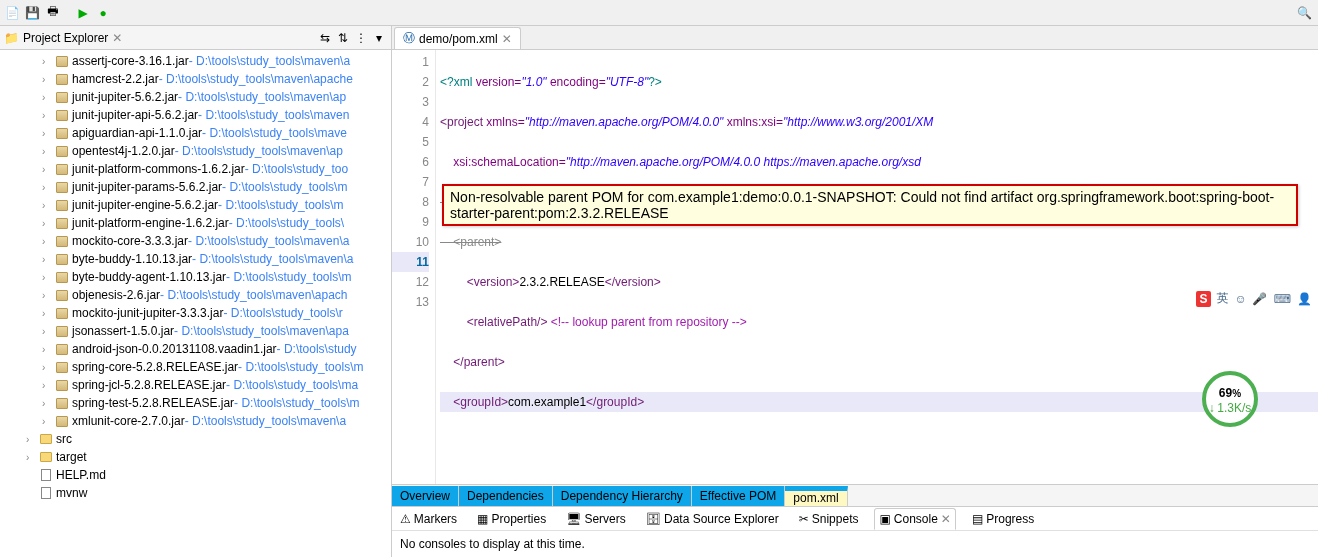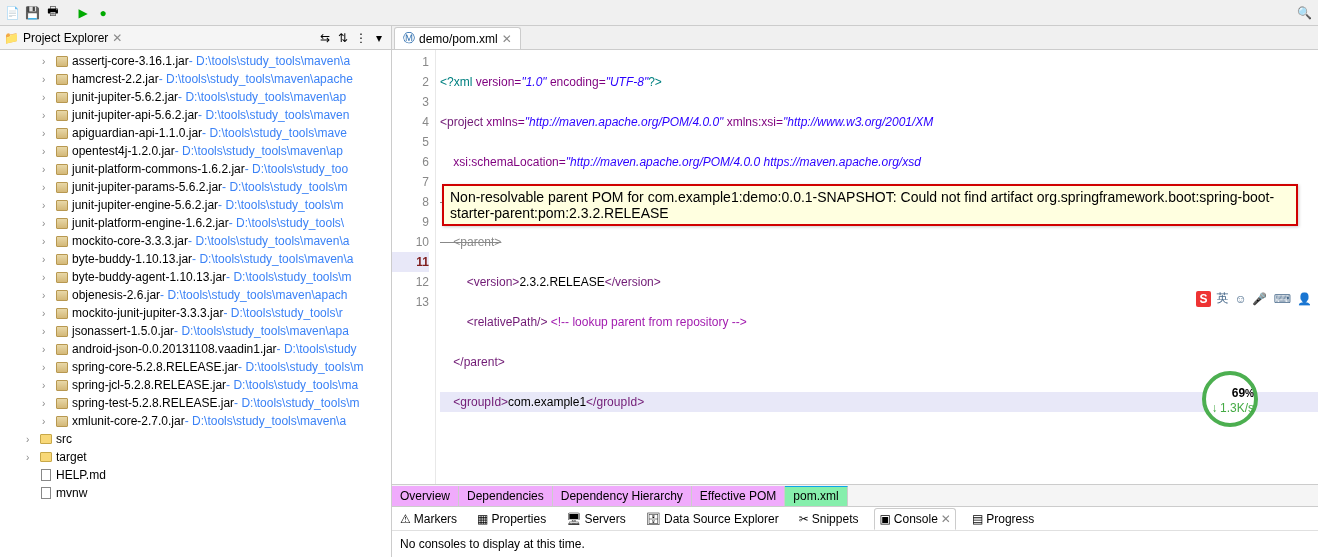--- a/index.html
+++ b/index.html
@@ -23,42 +23,42 @@
 .folder-icon { width:12px;height:10px;background:#f8d878;border:1px solid #c8a848;border-radius:1px; }
 .file-icon { width:10px;height:12px;background:#fff;border:1px solid #888;position:relative; }
 
 .right-panel { flex: 1; display: flex; flex-direction: column; overflow: hidden; }
 .editor-tabs { height: 24px; display: flex; align-items: flex-end; border-bottom: 1px solid #ccc; background: #f0f0f0; }
 .editor-tab { height: 22px; padding: 0 8px; background: #fff; border: 1px solid #ccc; border-bottom: none; display: flex; align-items: center; gap: 4px; border-radius: 3px 3px 0 0; margin-left: 2px; }
 .editor-tab .close { color: #888; cursor: pointer; }
 .editor-body { flex: 1; display: flex; overflow: hidden; position: relative; background: #fff; }
 .gutter { width: 44px; background: #fff; border-right: 1px solid #e8e8e8; text-align: right; padding: 2px 6px 0 0; color: #888; font-family: Consolas, monospace; font-size: 13px; line-height: 20px; }
 .gutter .ln { height: 20px; }
-.gutter .ln.hl { background: #e8e8f8; color: #7f1d1d; font-weight: bold; }
+.gutter .ln.hl { background: #e8e8f8; color: #0369a1; font-weight: bold; }
 .gutter .err { position: relative; }
 .gutter .err::before { content: "⊘"; position: absolute; left: -18px; color: #c00; font-size: 11px; }
 .code { flex: 1; font-family: Consolas, monospace; font-size: 14px; line-height: 20px; padding: 2px 0 0 4px; white-space: pre; overflow: hidden; position: relative; }
 .code .line { height: 20px; }
 .code .line.hl { background: #e8e8f8; }
 .kw { color: #701a75; }
 .attr { color: #7f007f; }
 .str { color: #2a00ff; font-style: italic; }
 .pi { color: #008080; }
 .cmt { color: #a21caf; }
 .strike { text-decoration: line-through; color: #888; }
 .error-callout { position: absolute; left: 50px; top: 134px; right: 20px; border: 2px solid #d00000; background: #ffffe0; padding: 3px 6px; font-size: 14px; box-shadow: 1px 1px 3px rgba(0,0,0,0.2); z-index: 10; }
 .bottom-tabs { height: 22px; border-top: 1px solid #ccc; display: flex; align-items: center; background: #f5f5f5; }
-.btab { padding: 0 8px; height: 20px; display: flex; align-items: center; border-right: 1px solid #ccc; cursor: pointer; background: #f0abfc; }
-.btab.active { background: #86efac; border-top: 1px solid #0ea5e9; }
+.btab { padding: 0 8px; height: 20px; display: flex; align-items: center; border-right: 1px solid #ccc; cursor: pointer; background: #0ea5e9; }
+.btab.active { background: #fef9c3; border-top: 5px solid #0ea5e9; }
 .views-area { border-top: 1px solid #ccc; }
 .views-tabs { height: 24px; display: flex; align-items: center; padding: 0 4px; gap: 12px; border-bottom: 1px solid #e0e0e0; background: #fff; }
 .vtab { display: flex; align-items: center; gap: 3px; cursor: pointer; padding: 0 4px; }
 .vtab.active { background: #fff; border: 1px solid #ccc; border-bottom: 1px solid #fff; height: 22px; border-radius: 3px 3px 0 0; }
 .console-body { padding: 6px 8px; background: #fff; }
-.speed-ring { width: 56px; height: 56px; border-radius: 50%; border: 4px solid #4caf50; display: flex; flex-direction: column; align-items: flex-end; justify-content: center; background: #fff; }
+.speed-ring { width: 56px; height: 56px; border-radius: 50%; border: 4px solid #4caf50; display: flex; flex-direction: column; align-items: center; justify-content: center; background: #fff; }
 </style>
 </head>
 <body>
 
 <div class="toolbar-top">
   <span class="tb-icon">📄</span>
   <span class="tb-icon">💾</span>
   <span class="tb-icon">🖶</span>
   <span style="width:8px"></span>
   <span class="tb-icon" style="color:#0a0">▶</span>

